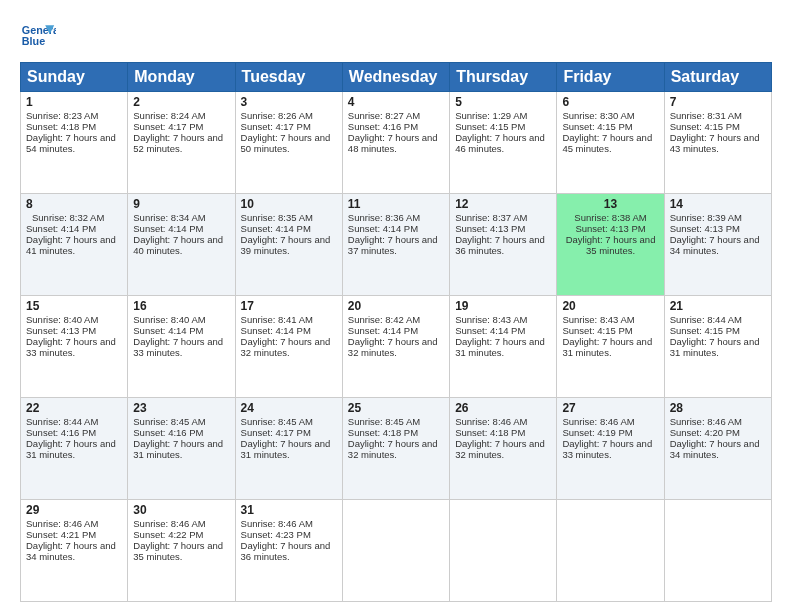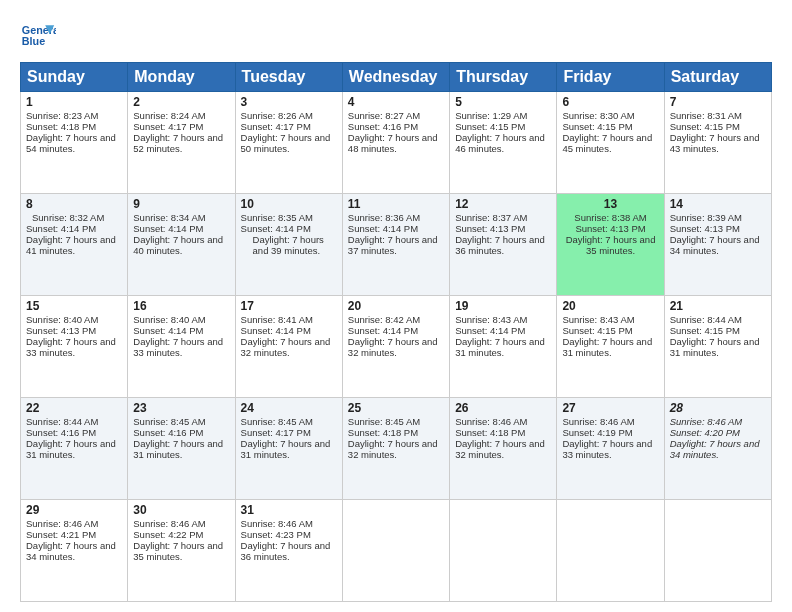--- a/index.html
+++ b/index.html
@@ -171,21 +171,21 @@
           <td style="background: rgb(240, 244, 248);">
             <span class="day-num">9</span>
             <span style="display: block;">Sunrise: 8:34 AM</span>
             <span style="display: block;">Sunset: 4:14 PM</span>
             <span style="display: block;">Daylight: 7 hours and 40 minutes.</span>
           </td>
           <td style="background: rgb(240, 244, 248);">
             <span class="day-num">10</span>
             <span style="display: block;">Sunrise: 8:35 AM</span>
             <span style="display: block;">Sunset: 4:14 PM</span>
-            <span style="display: block; margin-left: 12px;">Daylight: 7 hours and 39 minutes.</span>
+            <span style="display: block;">Daylight: 7 hours and 39 minutes.</span>
           </td>
           <td style="background: rgb(240, 244, 248);">
             <span class="day-num">11</span>
             <span style="display: block;">Sunrise: 8:36 AM</span>
             <span style="display: block;">Sunset: 4:14 PM</span>
             <span style="display: block;">Daylight: 7 hours and 37 minutes.</span>
           </td>
           <td style="background: rgb(240, 244, 248);">
             <span class="day-num">12</span>
             <span style="display: block;">Sunrise: 8:37 AM</span>
@@ -279,21 +279,21 @@
             <span style="display: block;">Sunrise: 8:46 AM</span>
             <span style="display: block;">Sunset: 4:18 PM</span>
             <span style="display: block;">Daylight: 7 hours and 32 minutes.</span>
           </td>
           <td style="background: rgb(240, 244, 248);">
             <span class="day-num">27</span>
             <span style="display: block;">Sunrise: 8:46 AM</span>
             <span style="display: block;">Sunset: 4:19 PM</span>
             <span style="display: block;">Daylight: 7 hours and 33 minutes.</span>
           </td>
-          <td style="background: rgb(240, 244, 248); font-style: italic;">
+          <td style="background: rgb(240, 244, 248);">
             <span class="day-num">28</span>
             <span style="display: block;">Sunrise: 8:46 AM</span>
             <span style="display: block;">Sunset: 4:20 PM</span>
             <span style="display: block;">Daylight: 7 hours and 34 minutes.</span>
           </td>
         </tr>
         <tr>
           <td style="background: rgb(255, 255, 255);">
             <span class="day-num">29</span>
             <span style="display: block;">Sunrise: 8:46 AM</span>

